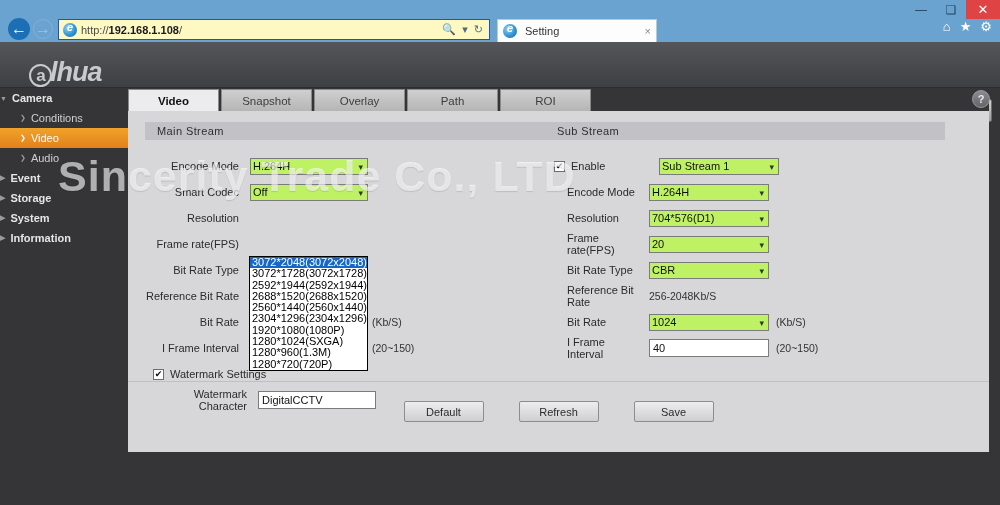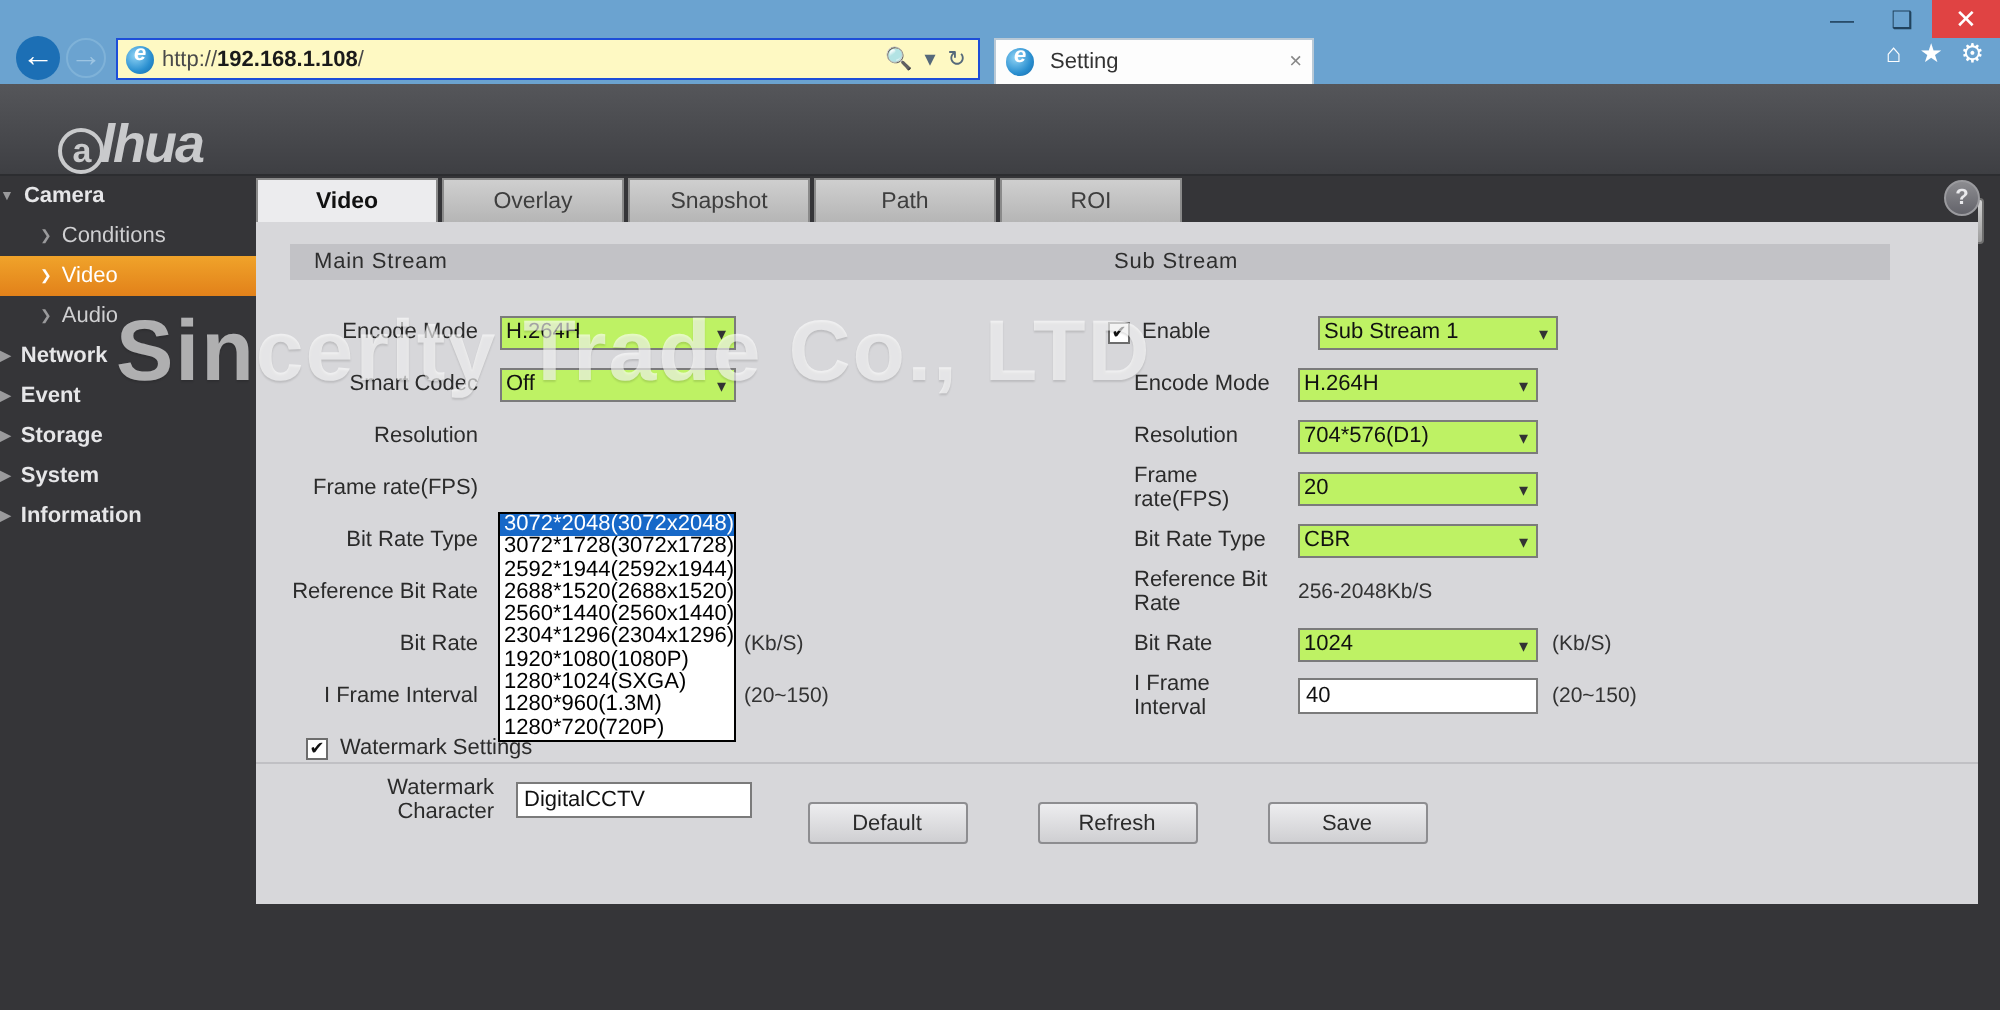--- a/index.html
+++ b/index.html
@@ -266,46 +266,42 @@
   <div class="side-item sub active">
     <span class="caret">❯</span>
     <span>Video</span>
   </div>
   <div class="side-item sub">
     <span class="caret">❯</span>
     <span>Audio</span>
   </div>
   <div class="side-item group">
     <span class="caret">▶</span>
-    <span>Network</span>
-  </div>
-  <div class="side-item group">
-    <span class="caret">▶</span>
     <span>Event</span>
   </div>
   <div class="side-item group">
     <span class="caret">▶</span>
     <span>Storage</span>
   </div>
   <div class="side-item group">
     <span class="caret">▶</span>
     <span>System</span>
   </div>
   <div class="side-item group">
     <span class="caret">▶</span>
     <span>Information</span>
   </div>
 </div>
 
 <div id="content"></div>
 
 <div id="tabbar">
   <div class="ctab active">Video</div>
+  <div class="ctab">Snapshot</div>
   <div class="ctab">Overlay</div>
-  <div class="ctab">Snapshot</div>
   <div class="ctab">Path</div>
   <div class="ctab">ROI</div>
 </div>
 <div id="help-icon">?</div>
 
 <div id="panel">
 
   <div class="col" id="col-main">
     <div class="sec-head">Main Stream</div>
 

